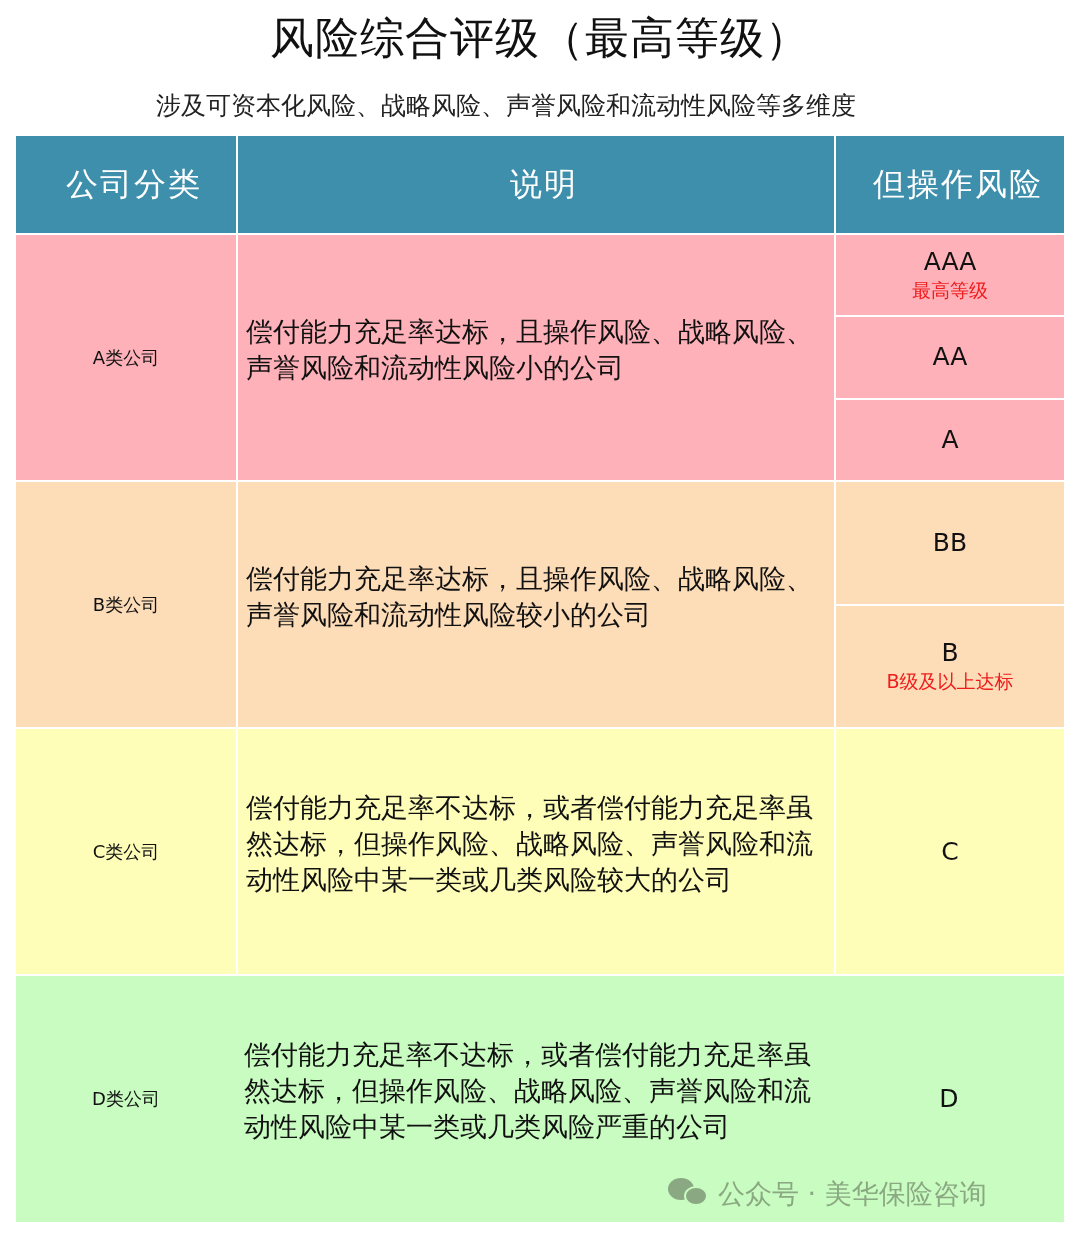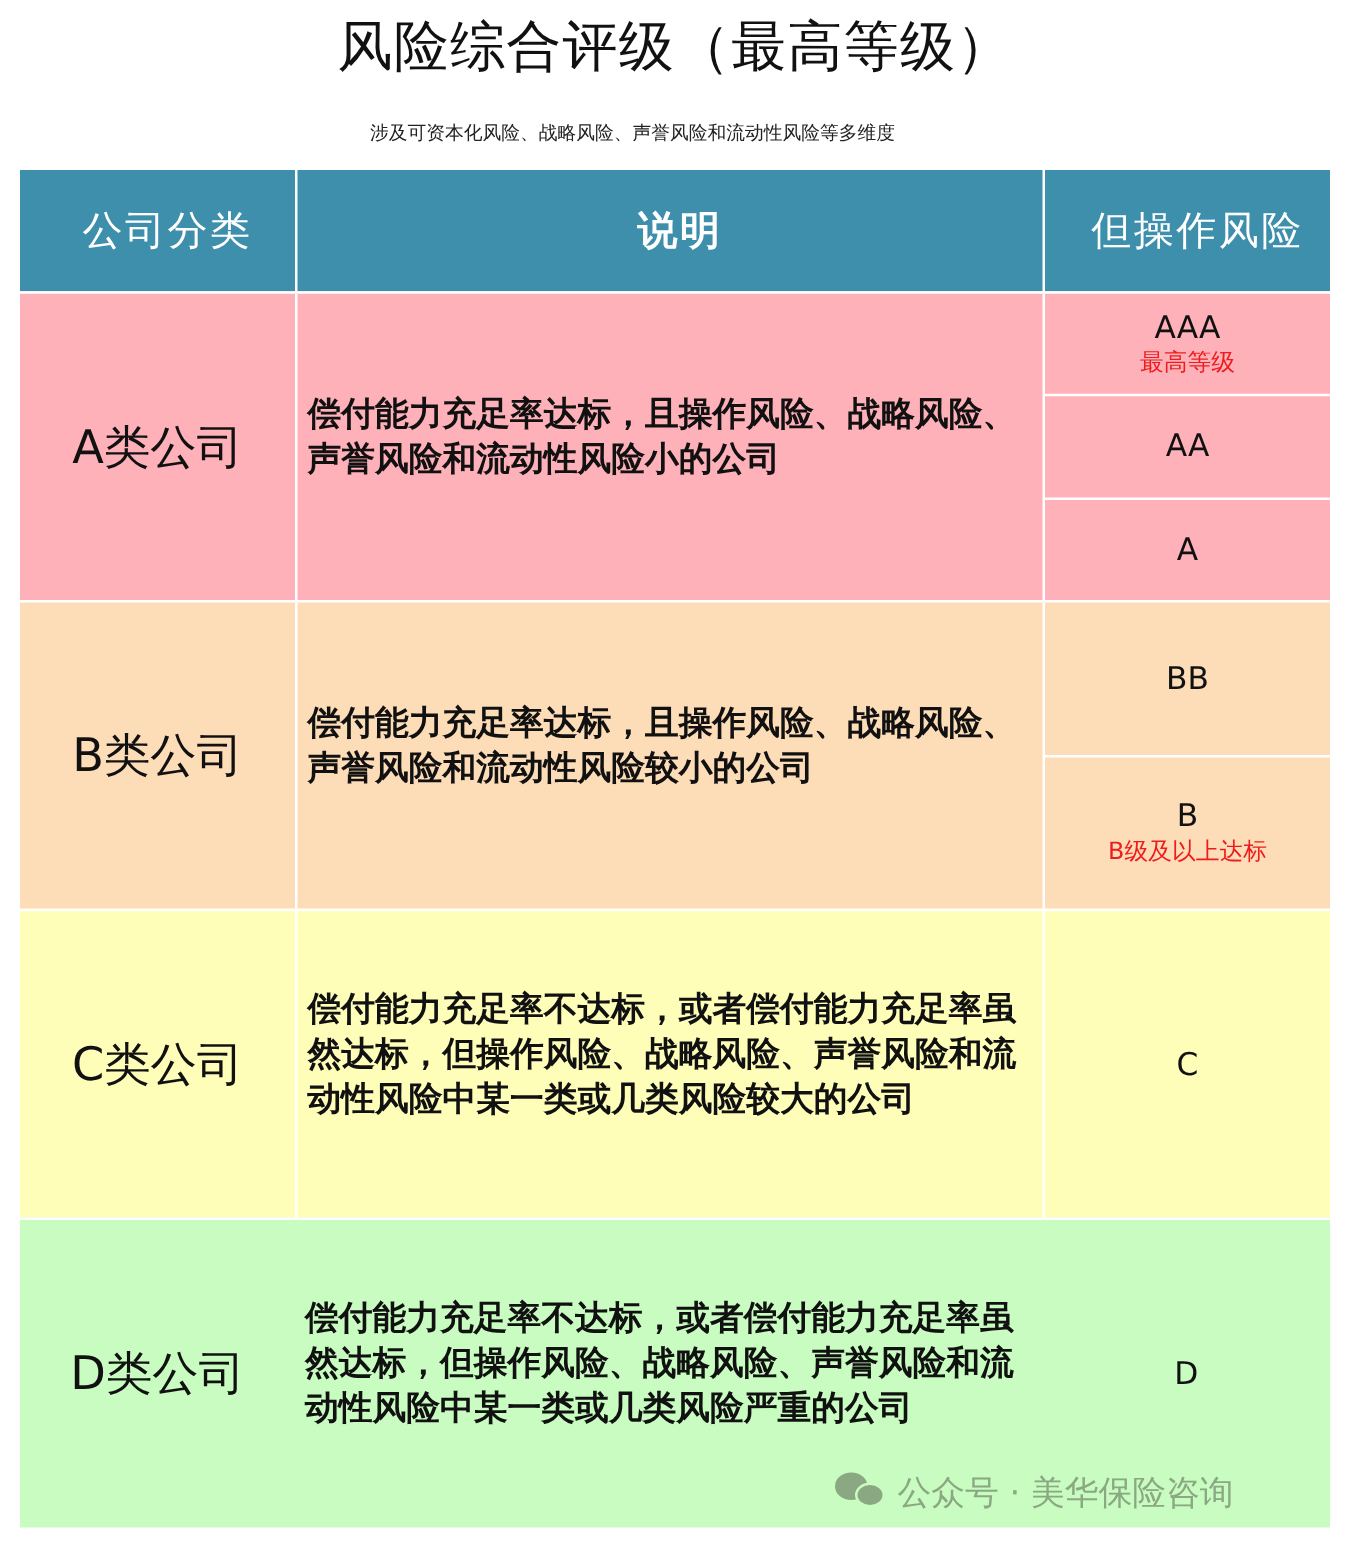--- a/index.html
+++ b/index.html
@@ -8,40 +8,40 @@
       font-family: "DejaVu Sans", "Liberation Sans", sans-serif;
       color: #111; position: relative; overflow: hidden;
     }
     .title {
       position: absolute; top: 8px; left: 0; width: 1080px;
       text-align: center; font-size: 44px; line-height: 60px; color: #111;
       letter-spacing: 1px;
     }
     .subtitle {
       position: absolute; top: 92px; left: 0; width: 1012px;
-      text-align: center; font-size: 15px; line-height: 28px; color: #222;
+      text-align: center; font-size: 25px; line-height: 28px; color: #222;
     }
     .table {
       position: absolute; top: 136px; left: 16px; width: 1048px;
     }
     .hdr {
       display: flex; height: 97px; background: #3d8fab; color: #fff;
     }
     .hdr > div {
       display: flex; align-items: center; justify-content: center;
       font-size: 32px; letter-spacing: 2px; padding-left: 16px;
     }
     .c1 { width: 220px; }
-    .c2 { width: 598px; font-weight: bold; }
+    .c2 { width: 598px; }
     .c3 { width: 230px; }
     .sep { border-left: 2px solid #ffffff; }
     .row { display: flex; border-top: 2px solid #fff; }
     .row .cat {
       display: flex; align-items: center; justify-content: center;
-      font-size: 37px;
+      font-size: 18px;
     }
     .row .desc {
       display: flex; align-items: center; padding: 0 14px 16px 8px;
       font-size: 27px; line-height: 36px;
     }
     .ratings { display: flex; flex-direction: column; }
     .rating {
       flex: 1; display: flex; flex-direction: column;
       align-items: center; justify-content: center;
       font-size: 25px; line-height: 30px;

